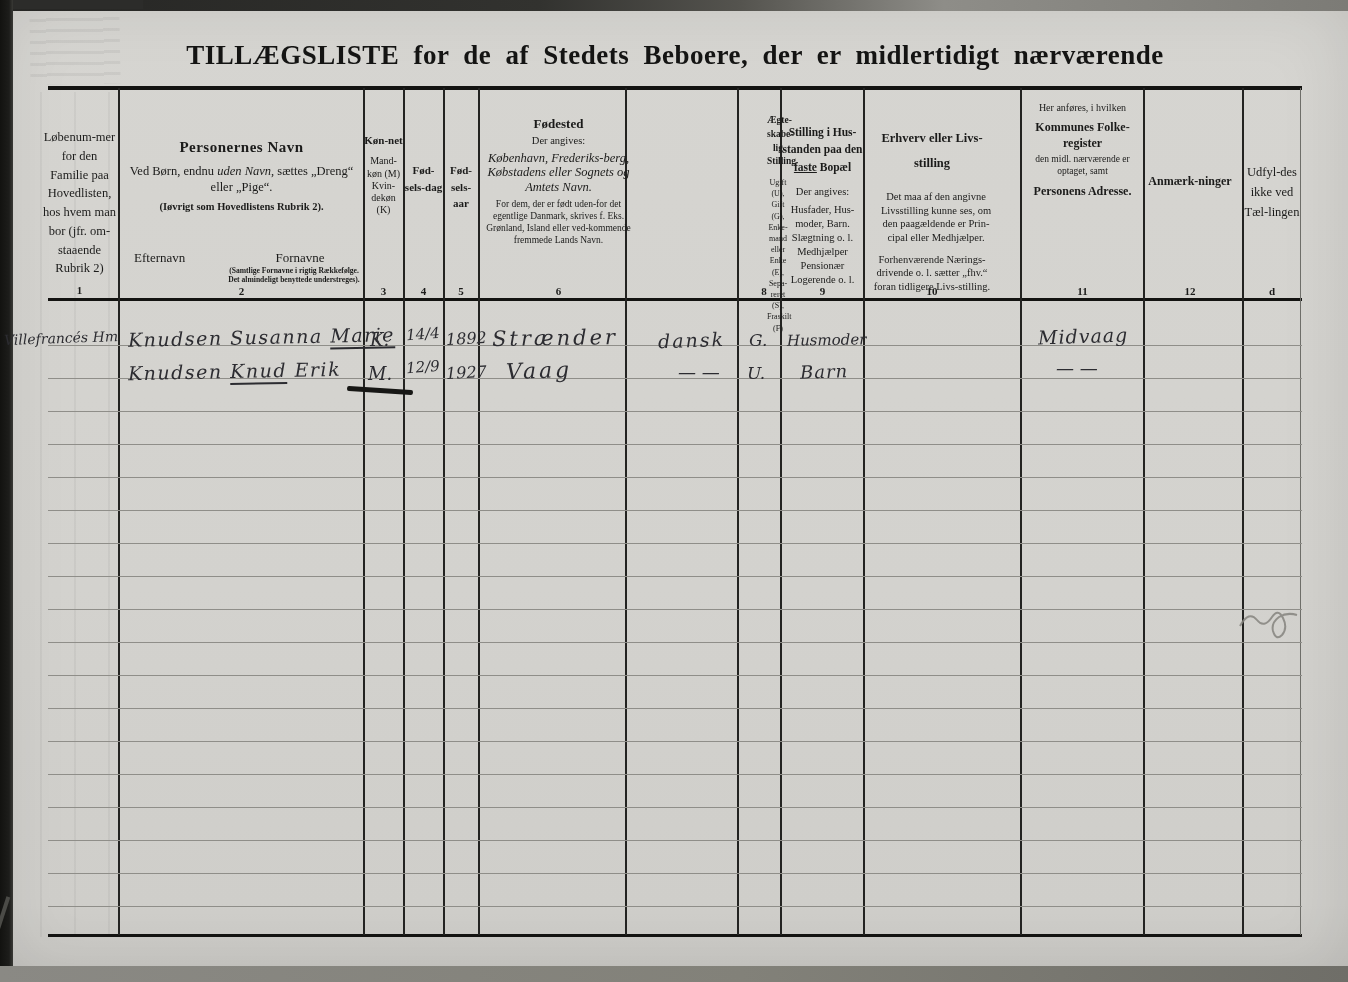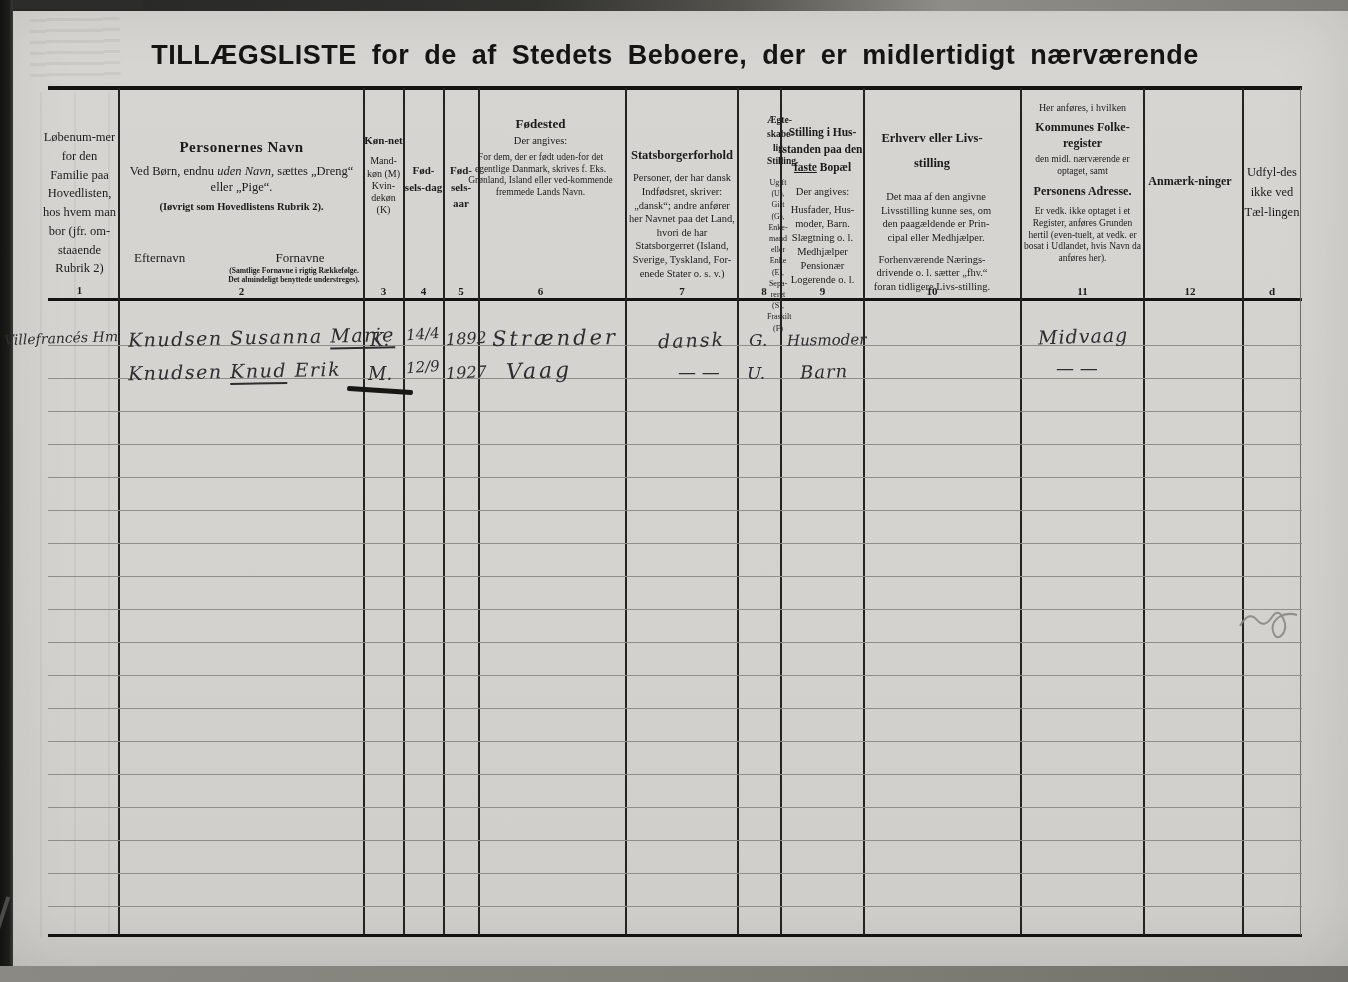--- a/index.html
+++ b/index.html
@@ -18,21 +18,21 @@
     background:linear-gradient(90deg,#8a8984 0%,#828179 55%,#6f6e68 100%);}
   .corner-blob{position:absolute;left:13px;top:0;width:130px;height:9px;background:#2c2c2a;}
   .corner-diag{position:absolute;left:-6px;top:895px;width:4px;height:80px;background:#4b4b47;transform:rotate(18deg);}
   .ghost{position:absolute;left:22px;top:92px;width:96px;height:845px;opacity:.07;
     background:repeating-linear-gradient(90deg,transparent 0 18px,#555 18px 20px,transparent 20px 34px);}
   .ghost2{position:absolute;left:30px;top:14px;width:90px;height:70px;opacity:.10;
     background:repeating-linear-gradient(0deg,transparent 0 8px,#666 8px 11px);transform:rotate(-1deg);}
 
   
   .title{position:absolute;left:140px;top:40px;width:1070px;text-align:center;
-    font-family:Liberation Sans, sans-serif;font-weight:700;font-size:27px;
+    font-family:Liberation Serif, serif;font-weight:700;font-size:27px;
     letter-spacing:.5px;word-spacing:7px;white-space:nowrap;color:#141413;}
 
   
   .b{position:absolute;left:48px;width:1254px;background:#131311;}
   .v{position:absolute;top:88px;height:847px;width:2px;background:#232321;}
   .v.edge{width:1px;background:#6e6e69;}
   .h{position:absolute;left:48px;width:1254px;height:1px;background:#8f8e89;}
 
   
   .cell{position:absolute;top:92px;height:206px;text-align:center;line-height:1.22;}
@@ -47,21 +47,21 @@
   .c2 .no{margin-top:6px;font-size:10.5px;font-weight:700;}
   .c2 .efter{position:absolute;left:12px;top:158px;font-size:13px;}
   .c2 .forn{position:absolute;left:118px;top:158px;width:120px;font-size:13px;}
   .c2 .fornnote{position:absolute;left:106px;top:174px;width:132px;font-size:7.6px;font-weight:700;line-height:1.25;}
   .c3{left:364px;width:39px;font-size:10px;}
   .c3 .ti{margin-top:42px;font-size:11px;font-weight:700;}
   .c3 .su{margin-top:8px;}
   .c4{left:404px;width:39px;}
   .c4 .ti,.c5 .ti{margin-top:70px;font-size:11px;font-weight:700;line-height:1.5;}
   .c5{left:444px;width:34px;}
-  .c6{left:468px;width:145px;}
+  .c6{left:486px;width:145px;}
   .c6 .ti{margin-top:24px;font-size:13px;font-weight:700;}
   .c6 .su{margin-top:3px;font-size:10.5px;}
   .c6 .b1{margin-top:3px;font-size:12.5px;font-style:italic;line-height:1.18;}
   .c6 .b2{margin-top:4px;font-size:9.5px;line-height:1.25;}
   .c7{left:627px;width:110px;}
   .c7 .ti{margin-top:56px;font-size:12.5px;font-weight:700;}
   .c7 .bo{margin-top:8px;font-size:10.5px;line-height:1.3;}
   .c8{left:739px;width:22px;padding-left:28px;}
   .c8 .ti{margin-top:22px;font-size:9.5px;font-weight:700;line-height:1.45;}
   .c8 .bo{margin-top:8px;font-size:8px;line-height:1.4;}
@@ -172,29 +172,25 @@
   </div>
 
   <div class="cell c5">
     <div class="ti">Fød-sels-aar</div>
     <div class="num">5</div>
   </div>
 
   <div class="cell c6">
     <div class="ti">Fødested</div>
     <div class="su">Der angives:</div>
+    <div class="b1">København, Frederiks-berg, Købstadens eller Sognets og Amtets Navn.</div>
     <div class="b2">For dem, der er født uden-for det egentlige Danmark, skrives f. Eks. Grønland, Island eller ved-kommende fremmede Lands Navn.</div>
     <div class="num">6</div>
   </div>
 
-  <div class="cell c7">
-    <div class="ti">Statsborgerforhold</div>
-    <div class="bo">Personer, der har dansk Indfødsret, skriver: „dansk“; andre anfører her Navnet paa det Land, hvori de har Statsborgerret (Island, Sverige, Tyskland, For-enede Stater o. s. v.)</div>
-    <div class="num">7</div>
-  </div>
 
   <div class="cell c8">
     <div class="ti">Ægte-skabe-lig Stilling</div>
     <div class="bo">Ugift (U), Gift (G), Enke-mand eller Enke (E), Sepa-reret (S), Fraskilt (F)</div>
     <div class="num">8</div>
   </div>
 
   <div class="cell c9">
     <div class="ti"><span>Stilling i Hus-standen paa den</span> <span class="u">faste</span> <span>Bopæl</span></div>
     <div class="su">Der angives:</div>
@@ -207,21 +203,20 @@
     <div class="b1">Det maa af den angivne Livsstilling kunne ses, om den paagældende er Prin-cipal eller Medhjælper.</div>
     <div class="b2">Forhenværende Nærings-drivende o. l. sætter „fhv.“ foran tidligere Livs-stilling.</div>
     <div class="num">10</div>
   </div>
 
   <div class="cell c11">
     <div class="pre">Her anføres, i hvilken</div>
     <div class="t1">Kommunes Folke-register</div>
     <div class="mid">den midl. nærværende er optaget, samt</div>
     <div class="t2">Personens Adresse.</div>
-    <div class="bo">Er vedk. ikke optaget i et Register, anføres Grunden hertil (even-tuelt, at vedk. er bosat i Udlandet, hvis Navn da anføres her).</div>
     <div class="num">11</div>
   </div>
 
   <div class="cell c12">
     <div class="ti">Anmærk-ninger</div>
     <div class="num">12</div>
   </div>
 
   <div class="cell cd">
     <div class="ti">Udfyl-des ikke ved Tæl-lingen</div>

